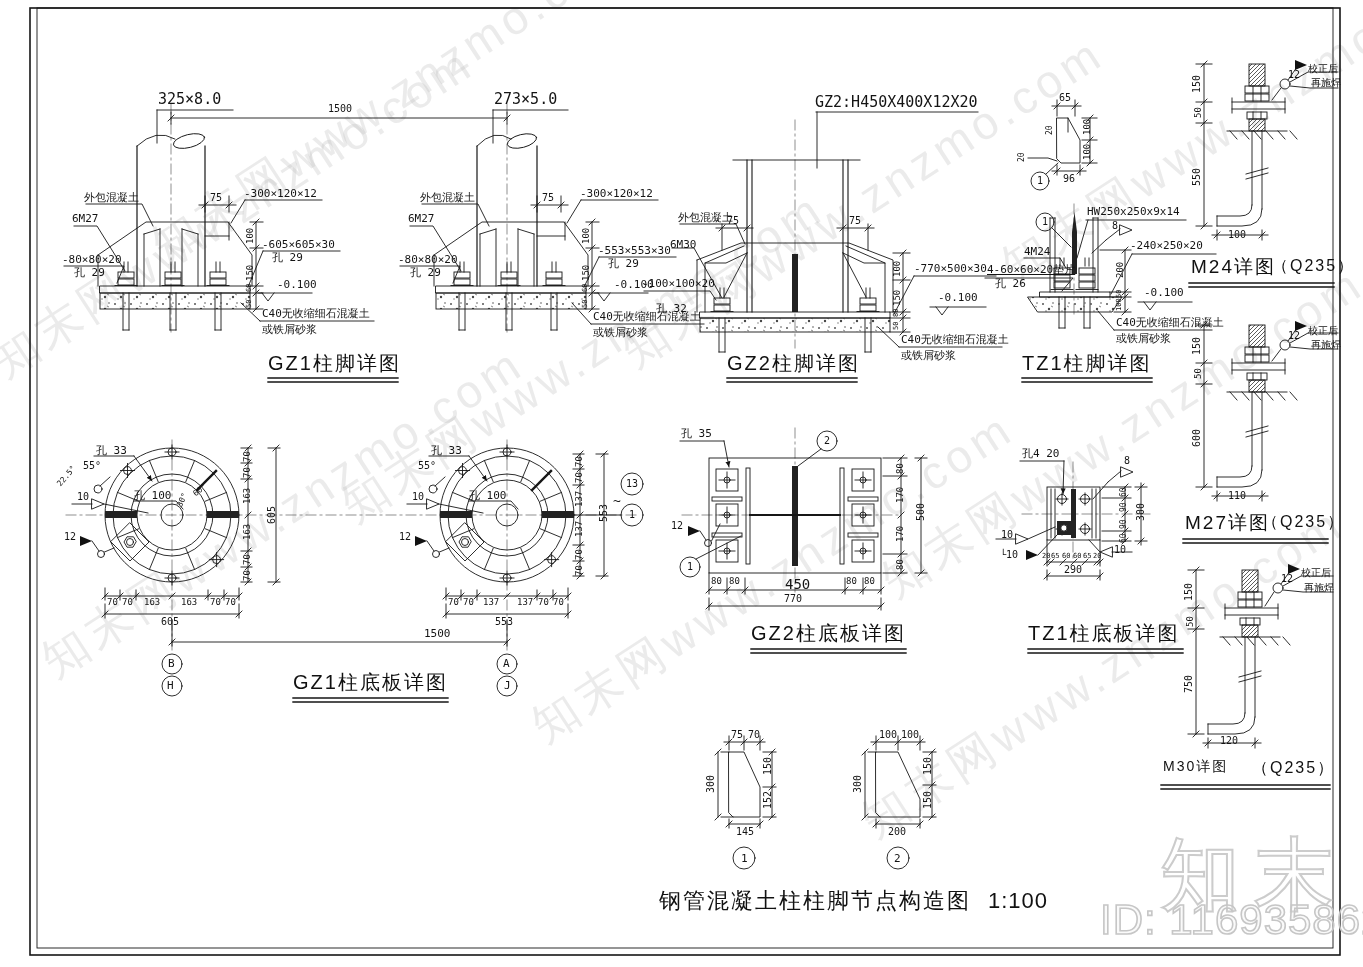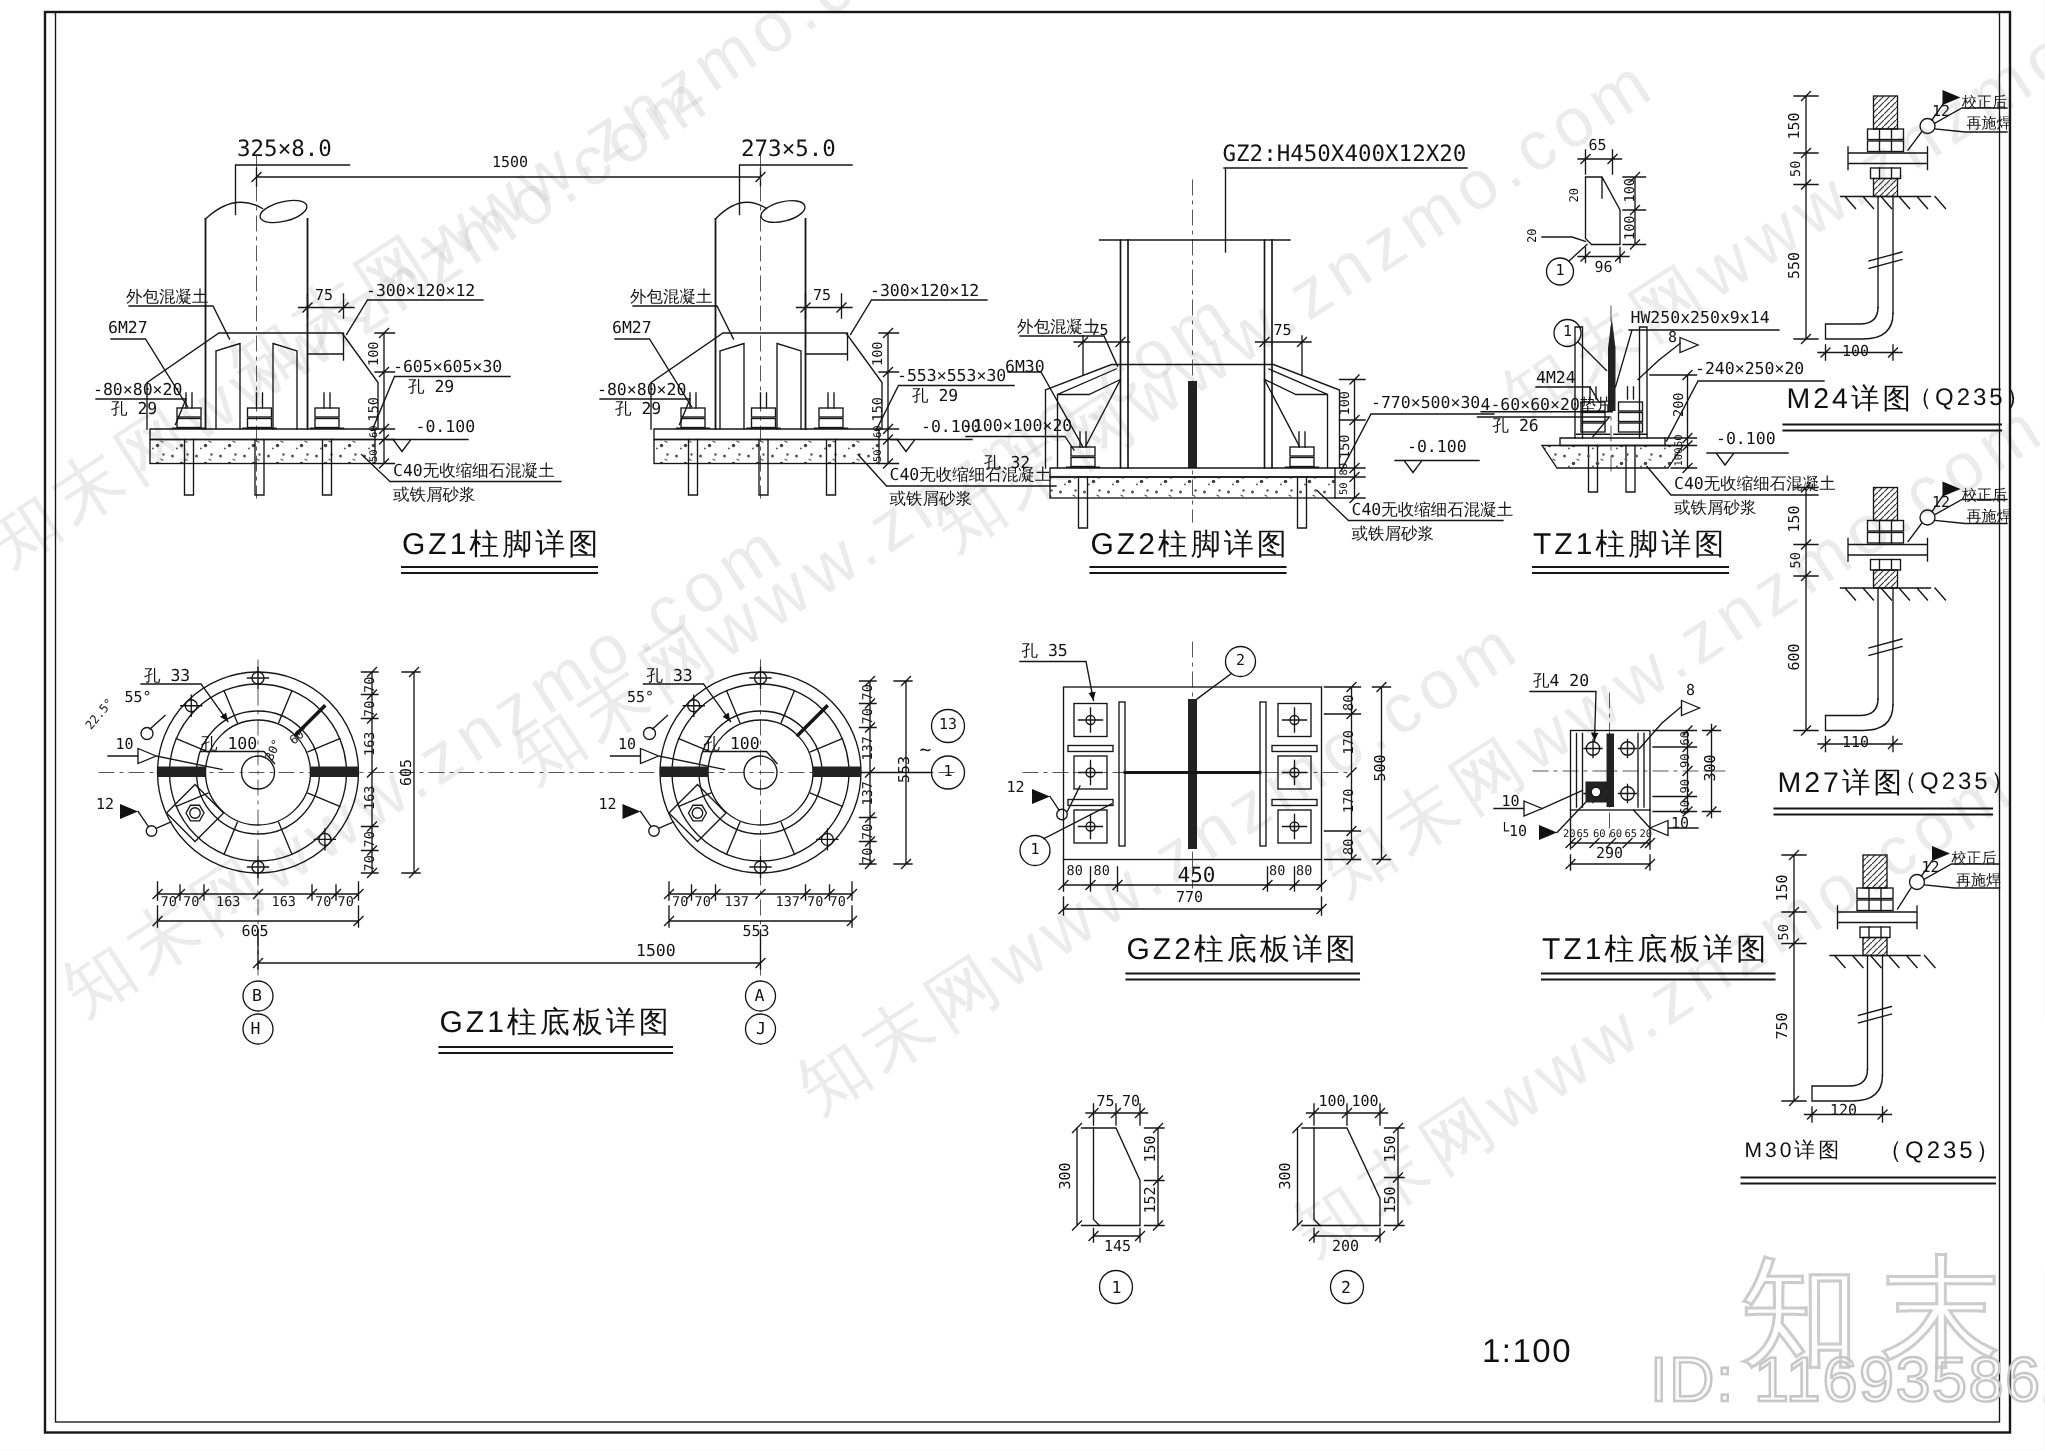--- a/index.html
+++ b/index.html
@@ -662,18 +662,19 @@
   <span class="dtitle" style="left:293px;top:672px;font-size:20px">GZ1柱底板详图</span>
   <span class="dtitle" style="left:751px;top:623px;font-size:20px">GZ2柱底板详图</span>
   <span class="dtitle" style="left:1028px;top:623px;font-size:20px">TZ1柱底板详图</span>
   <span class="dtitle" style="left:1191px;top:257px;font-size:19px">M24详图</span>
   <span class="dtitle" style="left:1272px;top:258px;font-size:16px">（Q235）</span>
   <span class="dtitle" style="left:1185px;top:513px;font-size:19px">M27详图</span>
   <span class="dtitle" style="left:1262px;top:514px;font-size:16px">（Q235）</span>
   <span class="dtitle" style="left:1163px;top:759px;font-size:14px">M30详图</span>
   <span class="dtitle" style="left:1252px;top:760px;font-size:16px">（Q235）</span>
 
+  <span class="dtitle" style="left:659px;top:890px;font-size:22px">钢管混凝土柱柱脚节点构造图</span>
   <span class="dtitle" style="left:988px;top:890px;font-size:22px;letter-spacing:1px">1:100</span>
 
   <div class="wm-brand" style="left:1160px;top:822px">知末</div>
   <div class="wm-id" style="left:1100px;top:896px">ID: 1169358626</div>
 
 </div>
 
 </body></html>

